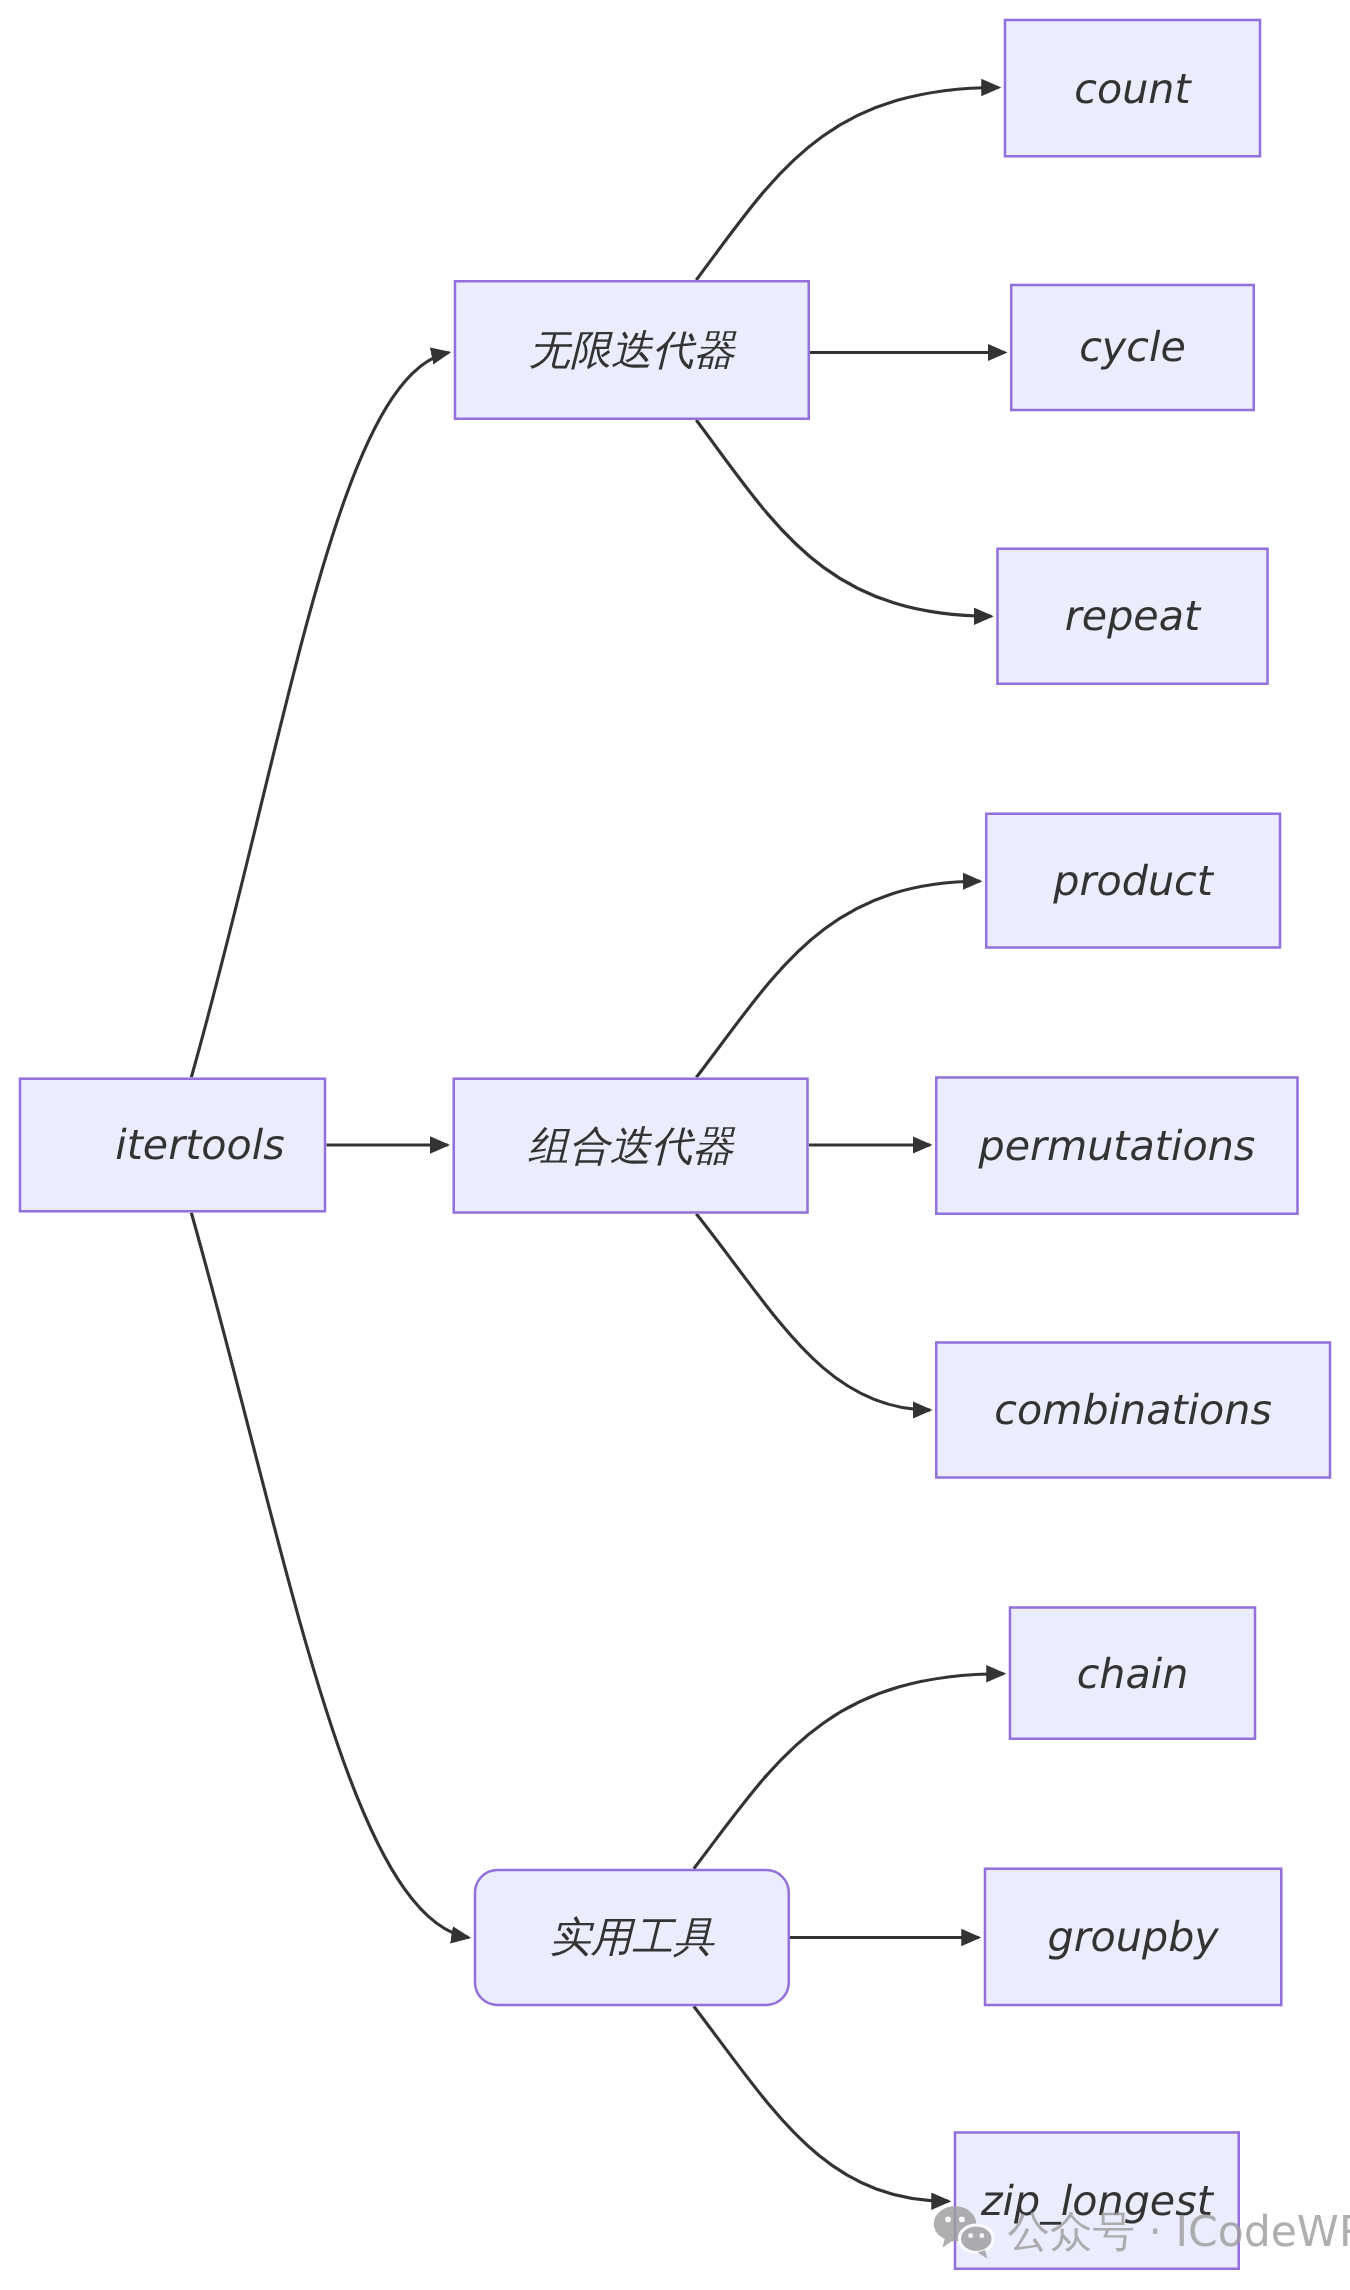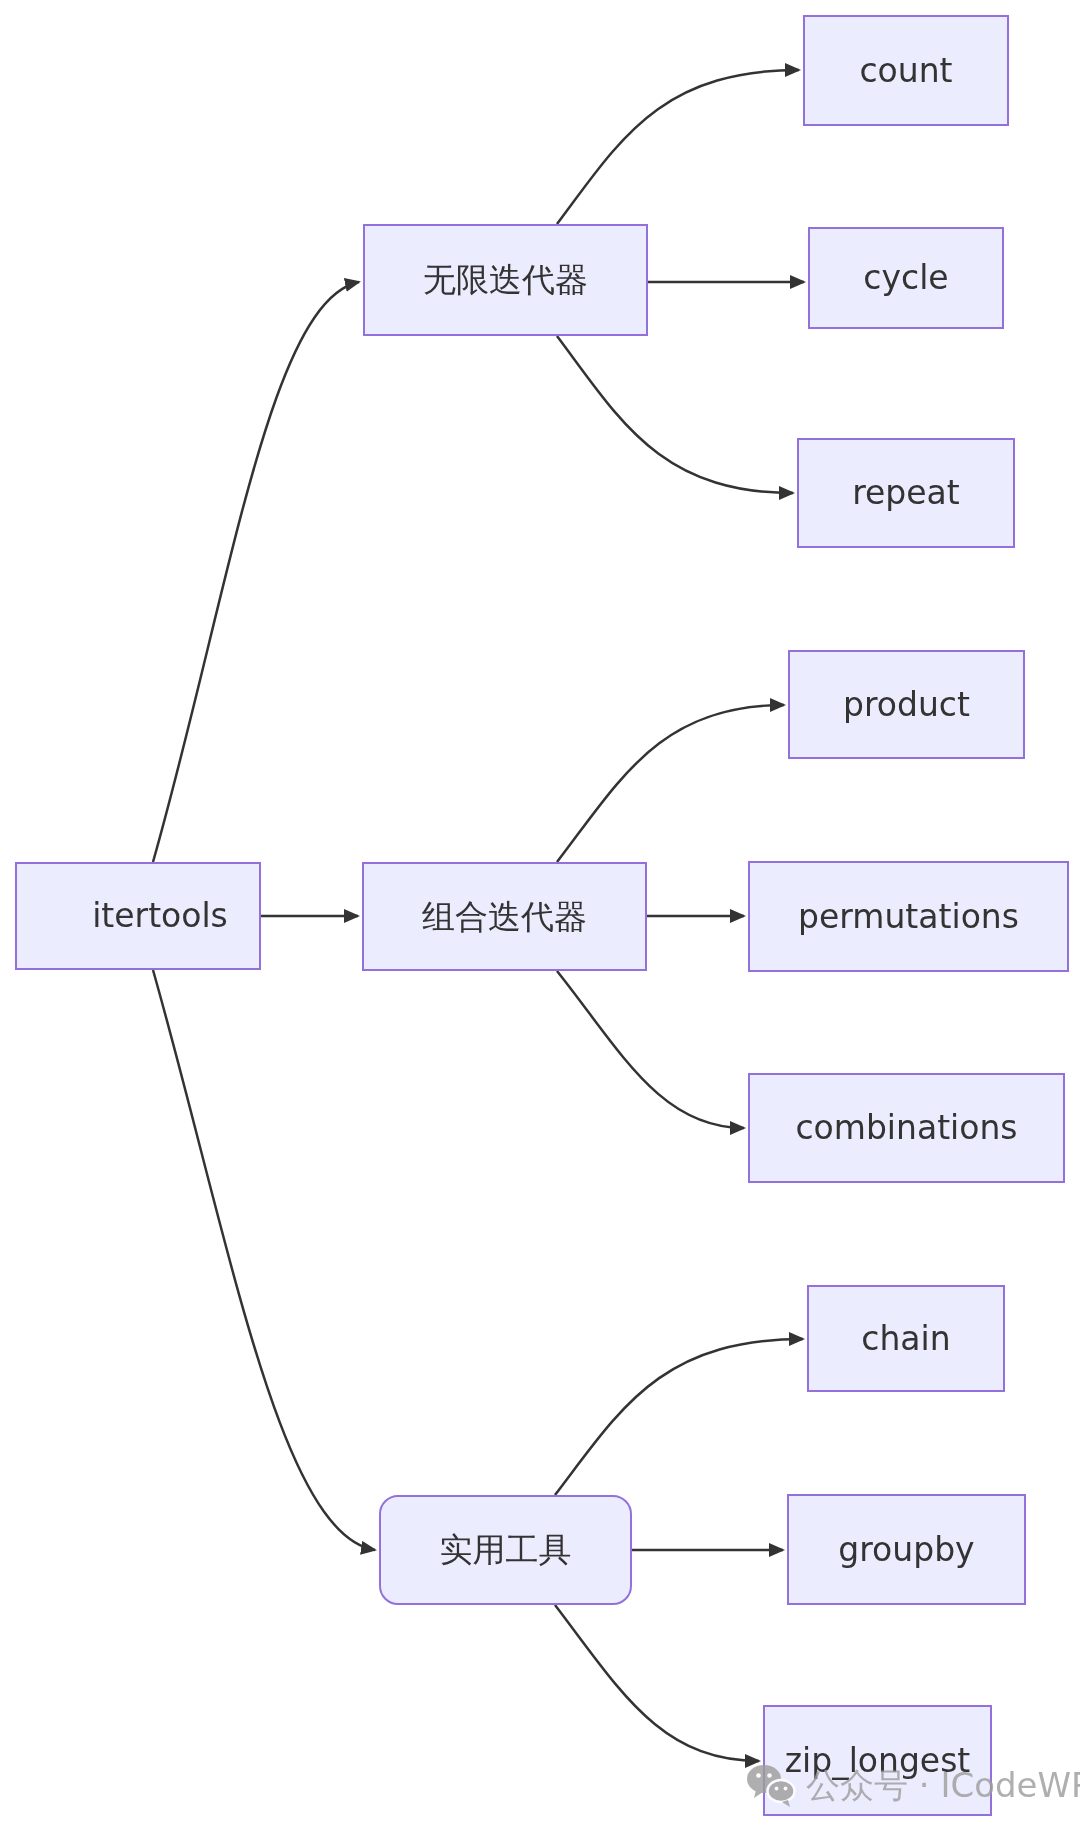--- a/index.html
+++ b/index.html
@@ -4,32 +4,32 @@
 <style>
   html,body{margin:0;padding:0;background:#ffffff;}
   .canvas{
     position:relative;width:1080px;height:1832px;background:#ffffff;overflow:hidden;
     font-family:"DejaVu Sans","Liberation Sans",sans-serif;
   }
   svg.edges{position:absolute;left:0;top:0;width:1080px;height:1832px;}
   .node{
     position:absolute;display:flex;align-items:center;justify-content:center;
     background:#ECECFF;border:2px solid #9370DB;box-sizing:border-box;
-    color:#333333;font-size:33px;line-height:1.2;white-space:nowrap;
+    color:#333333;font-size:33px;line-height:1.2;white-space:nowrap;font-style:italic;
   }
   
   .n-itertools   {left:15px;  top:862px;  width:246px; height:108px;padding-left:44px;}
   .n-infinite    {left:363px; top:224px;  width:285px; height:112px;}
   .n-combinatoric{left:362px; top:862px;  width:285px; height:109px;}
   .n-utility     {left:379px; top:1495px; width:253px; height:110px;border-radius:19px;}
   .n-count       {left:803px; top:15px;   width:206px; height:111px;}
   .n-cycle       {left:808px; top:227px;  width:196px; height:102px;}
   .n-repeat      {left:797px; top:438px;  width:218px; height:110px;}
   .n-product     {left:788px; top:650px;  width:237px; height:109px;}
-  .n-permutations{left:748px; top:861px;  width:321px; height:111px;}
+  .n-permutations{left:748px; top:861px;  width:291px; height:111px;}
   .n-combinations{left:748px; top:1073px; width:317px; height:110px;}
   .n-chain       {left:807px; top:1285px; width:198px; height:107px;}
   .n-groupby     {left:787px; top:1494px; width:239px; height:111px;}
   .n-zip_longest {left:763px; top:1705px; width:229px; height:111px;}
   .edge{fill:none;stroke:#333333;stroke-width:2.5px;}
   .watermark{
     position:absolute;left:746px;top:1763px;display:flex;align-items:center;gap:10px;
     color:#9e9e9e;opacity:0.82;font-size:34px;white-space:nowrap;
   }
   .watermark .wm-icon{width:50px;height:44px;flex:0 0 auto;}

